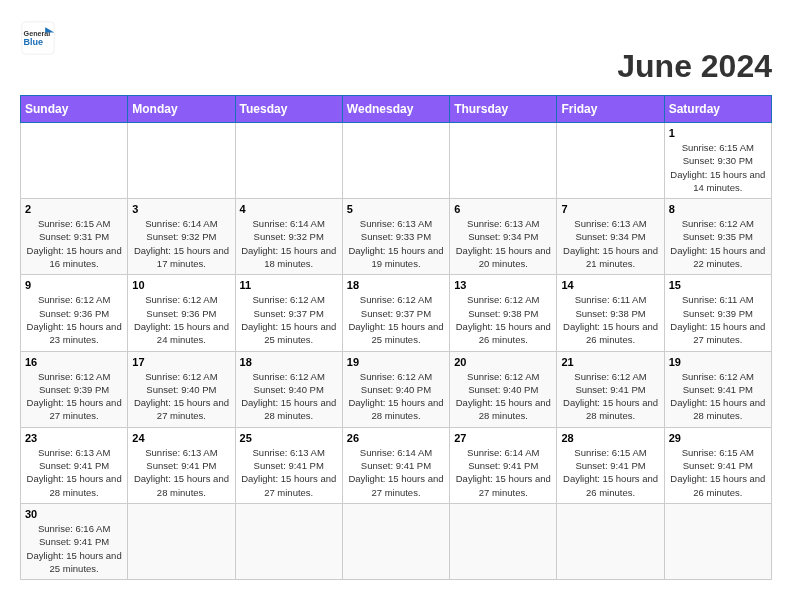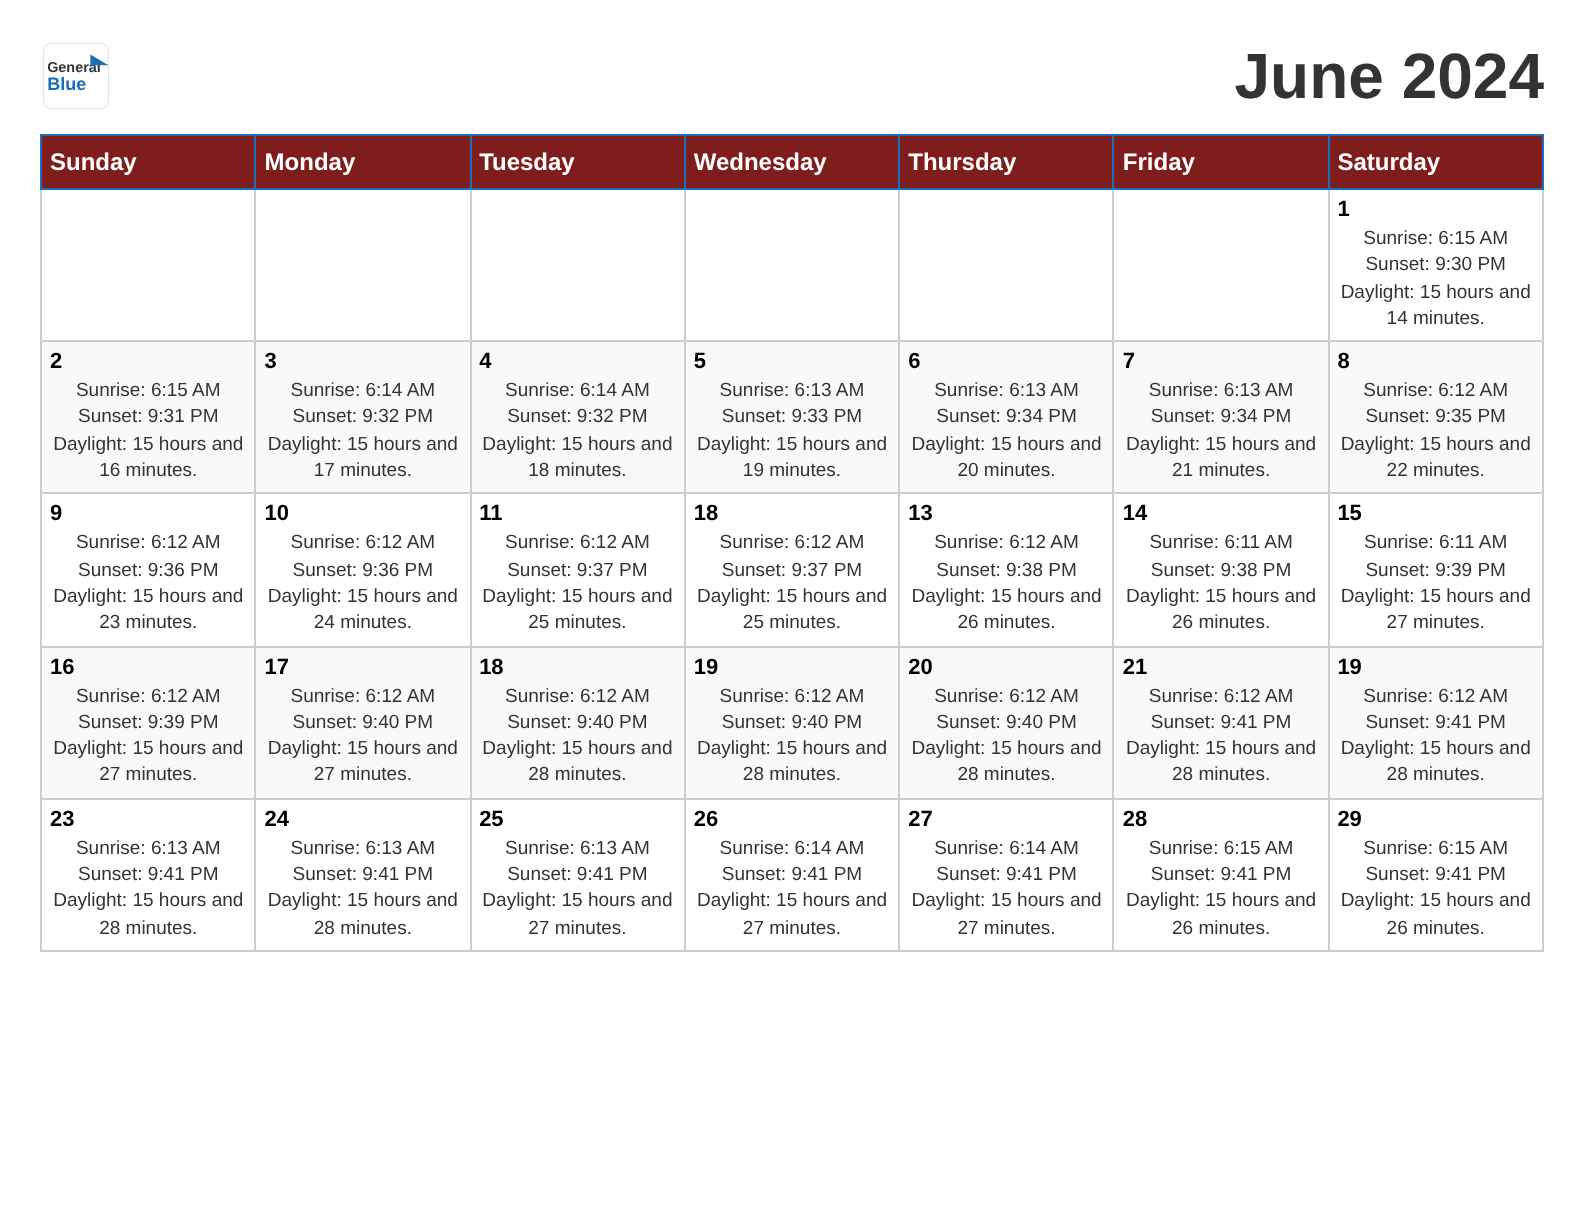--- a/index.html
+++ b/index.html
@@ -25,37 +25,37 @@
       font-size: 18px;
       font-weight: bold;
       color: #333;
       line-height: 1.1;
     }
     .logo-text span { color: #1a6fba; }
     .logo-icon {
       width: 36px;
       height: 36px;
     }
-    .title-block { text-align: center; }
+    .title-block { text-align: center; margin-top: 28px; }
     .month-title {
       font-size: 32px;
       font-weight: bold;
       color: #333;
     }
     .location {
       font-size: 16px;
       color: #555;
     }
     .calendar {
       width: 100%;
       border-collapse: collapse;
       font-size: 10px;
     }
     .calendar th {
-      background: #7f1d1d;
+      background: #8b5cf6;
       color: #fff;
       padding: 6px 4px;
       text-align: left;
       font-size: 12px;
       border: 1px solid #1a6fba;
     }
     .calendar td {
       border: 1px solid #ccc;
       vertical-align: top;
       padding: 4px;
@@ -350,14 +350,30 @@
       </td>
         <td>
         <span class="day-num">29</span>
         <div class="day-info">
           Sunrise: 6:15 AM<br>
           Sunset: 9:41 PM<br>
           Daylight: 15 hours and 26 minutes.
         </div>
       </td>
       </tr>
+      <tr class="week-row">
+        <td>
+        <span class="day-num">30</span>
+        <div class="day-info">
+          Sunrise: 6:16 AM<br>
+          Sunset: 9:41 PM<br>
+          Daylight: 15 hours and 25 minutes.
+        </div>
+      </td>
+        <td class="empty-cell"></td>
+        <td class="empty-cell"></td>
+        <td class="empty-cell"></td>
+        <td class="empty-cell"></td>
+        <td class="empty-cell"></td>
+        <td class="empty-cell"></td>
+      </tr>
     </tbody>
 </table>
 
 </body></html>

